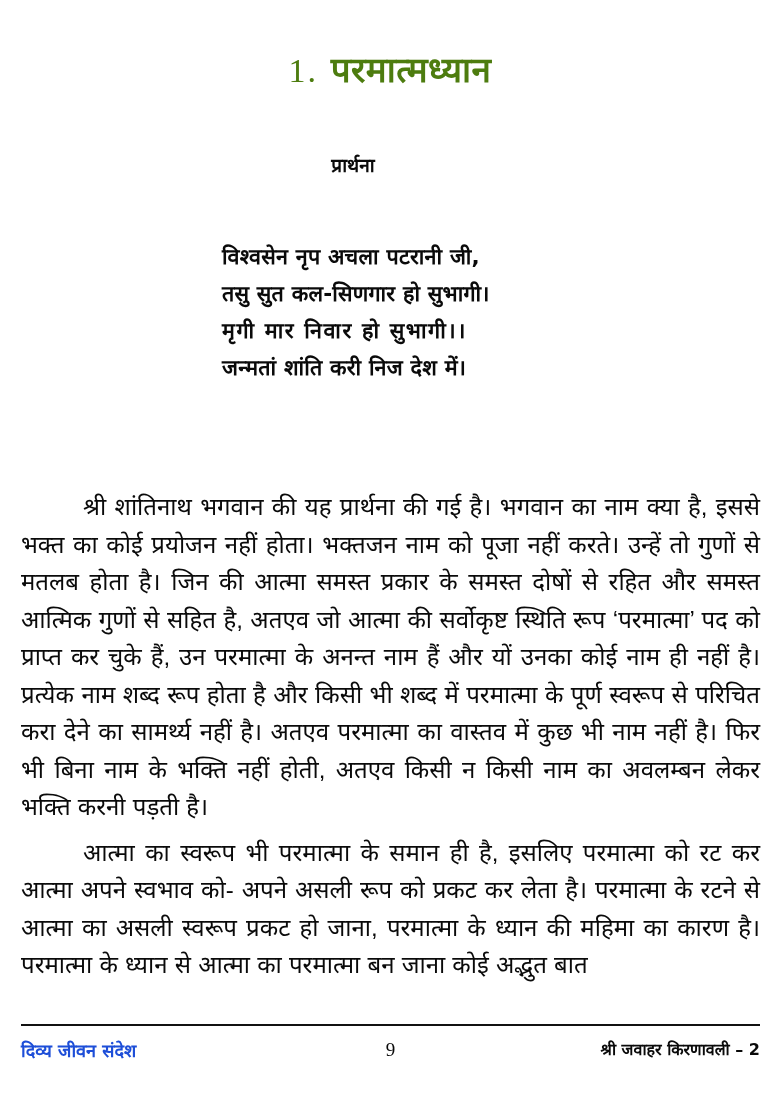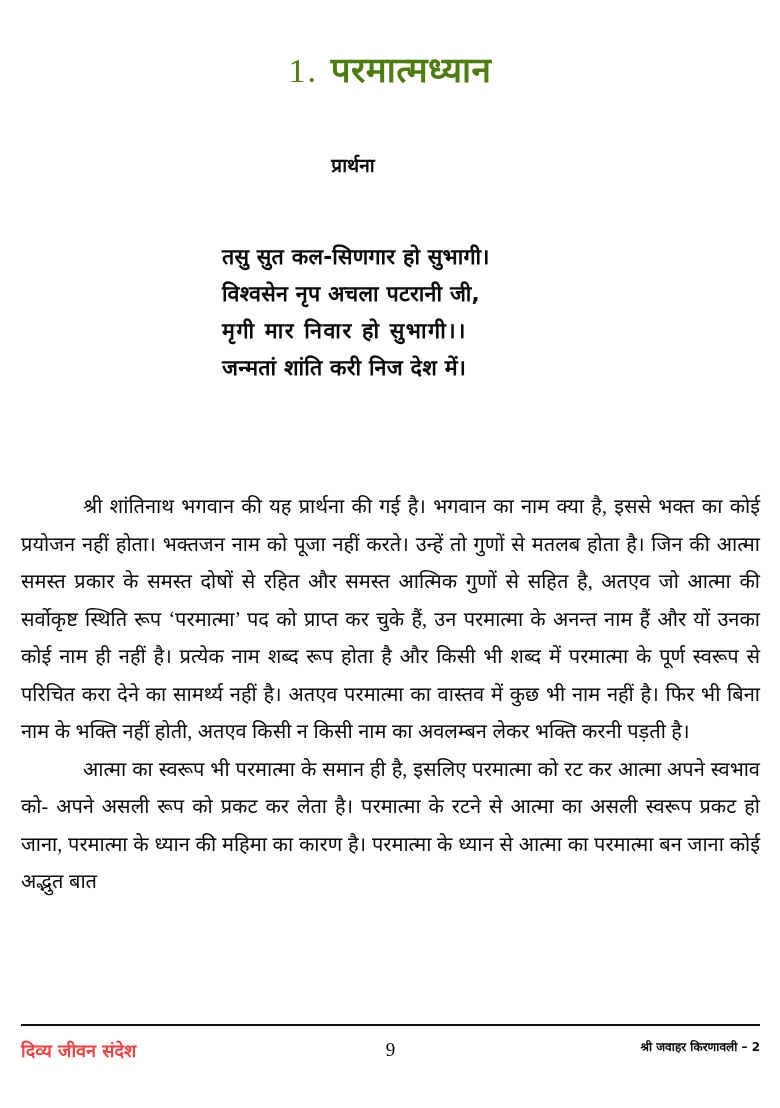--- a/index.html
+++ b/index.html
@@ -77,32 +77,32 @@
   }
 
   
   .body-text {
     position: absolute;
     top: 488px;
     left: 21px;
     width: 739px;
   }
   .para {
-    font-family: Liberation Serif, serif;
-    font-size: 20px;
+    font-family: Liberation Sans, sans-serif;
+    font-size: 24px;
     line-height: 37.5px;
     color: #0a0a0a;
     text-align: justify;
     text-align-last: left;
     text-justify: inter-word;
     margin: 0 0 0 0;
     word-spacing: 0.5px;
   }
   .para + .para {
-    margin-top: 0px;
+    margin-top: 8px;
   }
   .para .indent {
     display: inline-block;
     width: 62px;
   }
 
   
   .footer-rule {
     position: absolute;
     top: 1024px;
@@ -118,59 +118,59 @@
     width: 739px;
     height: 30px;
   }
   .footer-left {
     position: absolute;
     left: 0;
     top: 0;
     font-family: "DejaVu Sans", "Liberation Sans", sans-serif;
     font-size: 18px;
     font-weight: 700;
-    color: #ef4444;
+    color: #1d4ed8;
     white-space: nowrap;
   }
   .footer-center {
     position: absolute;
     left: 0;
     top: 1px;
     width: 739px;
     text-align: center;
     font-family: "Liberation Serif", "DejaVu Serif", serif;
     font-size: 19px;
     color: #0a0a0a;
   }
   .footer-right {
     position: absolute;
     right: 0;
     top: 0;
     font-family: "DejaVu Sans", "Liberation Sans", sans-serif;
-    font-size: 12px;
+    font-size: 16px;
     font-weight: 700;
     color: #0a0a0a;
     white-space: nowrap;
   }
 </style>
 </head>
 <body>
 
 <div class="page">
 
   <h1 class="chapter-title">
     <span class="num">1.</span>
     <span>परमात्मध्यान</span>
   </h1>
 
   <div class="prayer-heading">प्रार्थना</div>
 
   <div class="verse">
+    <div class="verse-line">विश्वसेन नृप अचला पटरानी जी,</div>
     <div class="verse-line">तसु सुत कल-सिणगार हो सुभागी।</div>
-    <div class="verse-line">विश्वसेन नृप अचला पटरानी जी,</div>
     <div class="verse-line spaced">मृगी मार निवार हो सुभागी।।</div>
     <div class="verse-line">जन्मतां शांति करी निज देश में।</div>
   </div>
 
   <div class="body-text">
     <p class="para"><span class="indent"></span><span>श्री शांतिनाथ भगवान की यह प्रार्थना की गई है। भगवान का नाम क्या है, इससे भक्त का कोई प्रयोजन नहीं होता। भक्तजन नाम को पूजा नहीं करते। उन्हें तो गुणों से मतलब होता है। जिन की आत्मा समस्त प्रकार के समस्त दोषों से रहित और समस्त आत्मिक गुणों से सहित है, अतएव जो आत्मा की सर्वोकृष्ट स्थिति रूप ‘परमात्मा’ पद को प्राप्त कर चुके हैं, उन परमात्मा के अनन्त नाम हैं और यों उनका कोई नाम ही नहीं है। प्रत्येक नाम शब्द रूप होता है और किसी भी शब्द में परमात्मा के पूर्ण स्वरूप से परिचित करा देने का सामर्थ्य नहीं है। अतएव परमात्मा का वास्तव में कुछ भी नाम नहीं है। फिर भी बिना नाम के भक्ति नहीं होती, अतएव किसी न किसी नाम का अवलम्बन लेकर भक्ति करनी पड़ती है।</span></p>
     <p class="para"><span class="indent"></span><span>आत्मा का स्वरूप भी परमात्मा के समान ही है, इसलिए परमात्मा को रट कर आत्मा अपने स्वभाव को- अपने असली रूप को प्रकट कर लेता है। परमात्मा के रटने से आत्मा का असली स्वरूप प्रकट हो जाना, परमात्मा के ध्यान की महिमा का कारण है। परमात्मा के ध्यान से आत्मा का परमात्मा बन जाना कोई अद्भुत बात</span></p>
   </div>
 
   <div class="footer-rule"></div>

